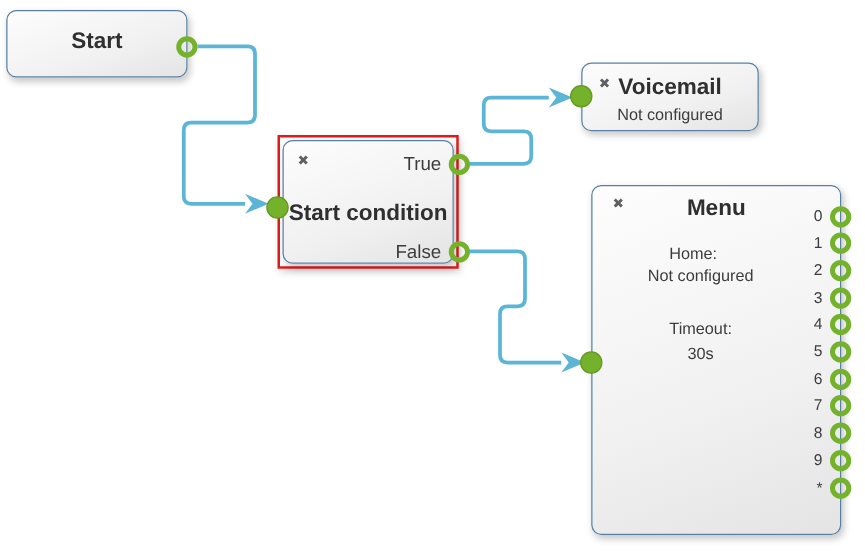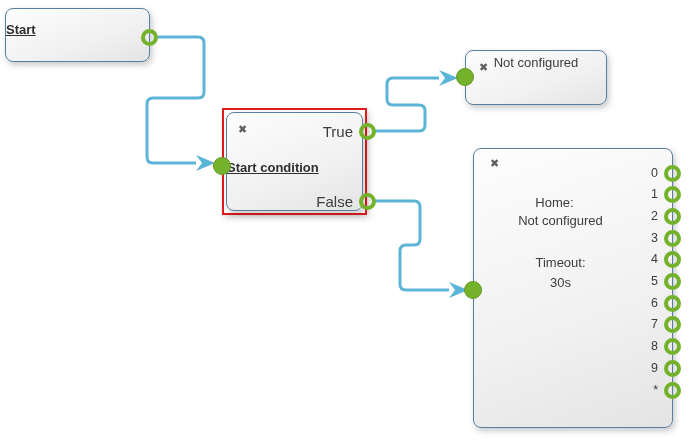--- a/index.html
+++ b/index.html
@@ -15,21 +15,21 @@
     border:1.5px solid #587fa0;border-radius:8px;
     background:linear-gradient(160deg,#fdfdfd 0%,#f1f1f1 60%,#e4e4e4 100%);
     box-shadow:2px 3px 6px rgba(0,0,0,.22);
     box-sizing:border-box;
   }
   .selection-box{
     position:absolute;z-index:2;
     border:2px solid #e01b1b;box-sizing:border-box;
     box-shadow:2px 3px 6px rgba(0,0,0,.18);
   }
-  .node-title{font-weight:bold;font-size:13px;color:#2f2f2f;text-align:left;text-decoration:underline;}
+  .node-title{font-weight:bold;font-size:18px;color:#2f2f2f;text-align:center;}
   .node-text{font-size:13px;color:#3c3c3c;text-align:center;}
   .delete-btn{
     position:absolute;font-size:11px;font-weight:bold;color:#5f5f5f;
     line-height:11px;cursor:pointer;
   }
   .ring{
     position:absolute;z-index:4;width:17px;height:17px;box-sizing:border-box;
     border:4.5px solid #74b22c;border-radius:50%;background:transparent;
   }
   .dot{
@@ -73,26 +73,28 @@
     <span class="io-label" style="right:9px;top:11px;">True</span>
     <div class="node-title abs" style="left:0;right:0;top:47px;">Start condition</div>
     <span class="io-label" style="right:9px;top:81px;">False</span>
   </div>
   <span class="dot" style="left:213px;top:157px;"></span>
   <span class="ring" style="left:358.5px;top:122.5px;"></span>
   <span class="ring" style="left:358.5px;top:192.5px;"></span>
 
   <div class="node" style="left:465px;top:50px;width:142px;height:55px;">
     <span class="delete-btn" style="left:13px;top:11px;">✖</span>
+    <div class="node-title" style="margin-top:8px;">Voicemail</div>
     <div class="node-text" style="margin-top:4px;">Not configured</div>
   </div>
   <span class="dot" style="left:456px;top:68px;"></span>
 
   <div class="node" style="left:473px;top:148px;width:200px;height:280px;">
     <span class="delete-btn" style="left:16px;top:9px;">✖</span>
+    <div class="node-title abs" style="left:0;right:0;top:7px;">Menu</div>
 
     <div class="node-text abs" style="left:0;right:37px;top:46px;">Home:</div>
     <div class="node-text abs" style="left:0;right:25px;top:64px;">Not configured</div>
     <div class="node-text abs" style="left:0;right:25px;top:106px;">Timeout:</div>
     <div class="node-text abs" style="left:0;right:25px;top:126px;">30s</div>
 
     <div class="menu-port" style="top:15.5px;">
       <span class="port-label">0</span>
       <span class="ring"></span>
     </div>

